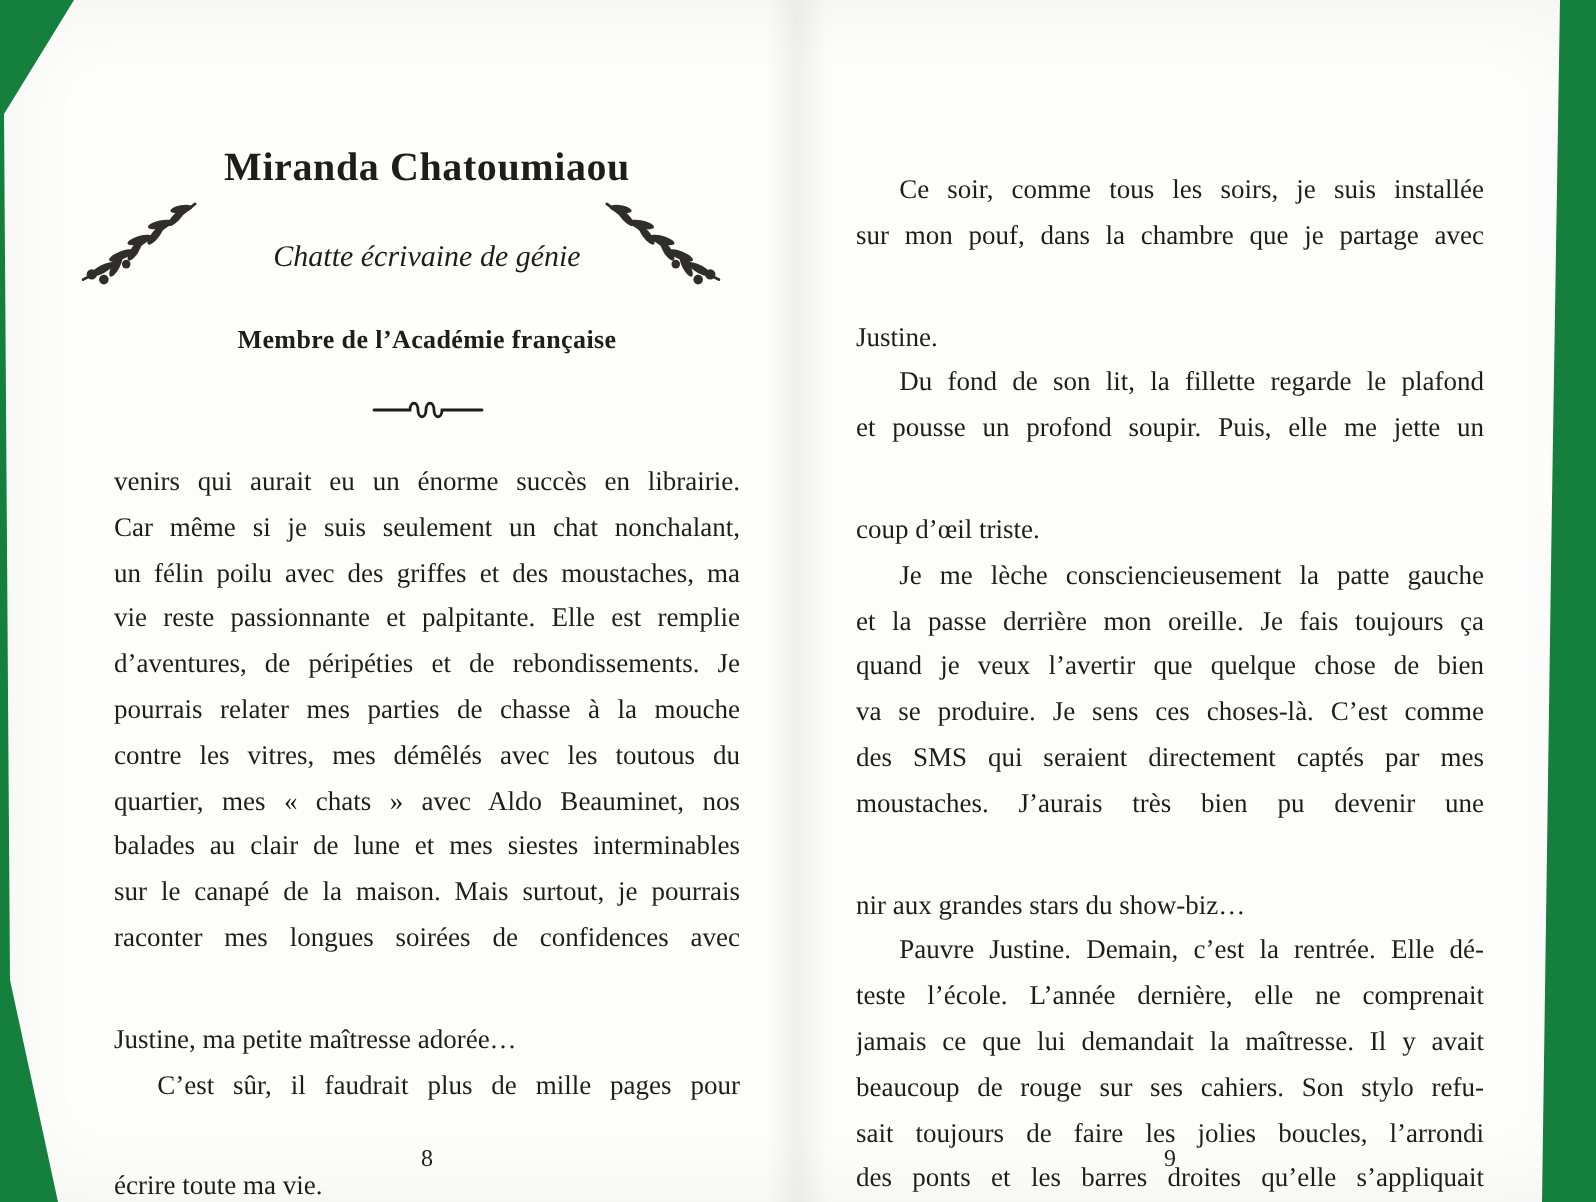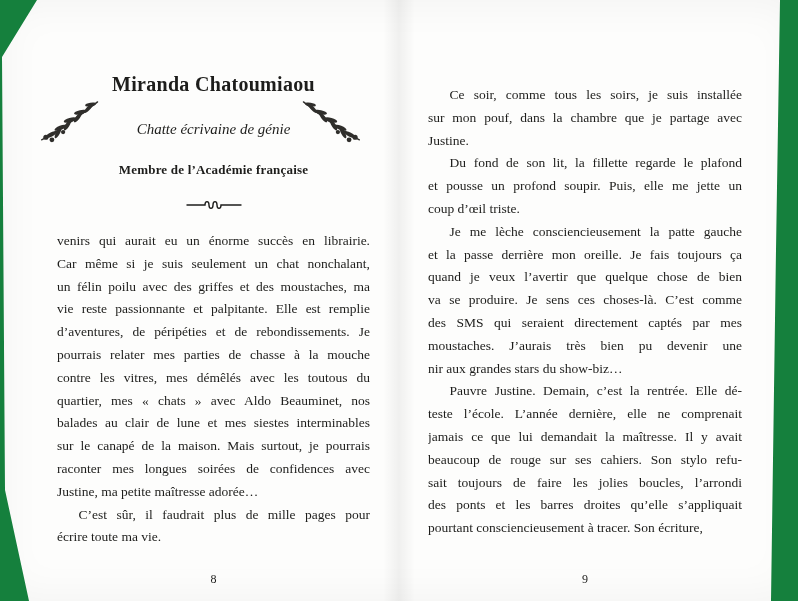--- a/index.html
+++ b/index.html
@@ -31,21 +31,21 @@
   .branch.right { right:8px; transform:scaleX(-1); }
   .branch svg { width:100%; height:100%; }
 
   .ornament { width:58px; height:18px; margin:18px auto 0; }
   .ornament svg { width:100%; height:100%; display:block; }
 
   .body-text { margin-top:16px; font-size:13.5px; line-height:22.8px; }
   .page-right .body-text { margin-top:0; padding-top:84px; }
   .para { margin:0; }
   .line { text-align:justify; text-align-last:justify; height:22.8px; overflow:hidden; }
-  .line.last  { text-align-last:left; }
+  .line.last  { text-align-last:left;margin-top:28px; }
   .line.first { text-indent:1.6em; }
 
   .page-number { position:absolute; bottom:14px; left:0; width:100%; text-align:center; font-size:12px; }
 </style>
 </head>
 <body>
 
 <div class="photo">
   <div class="spread">
     <div class="gutter"></div>

